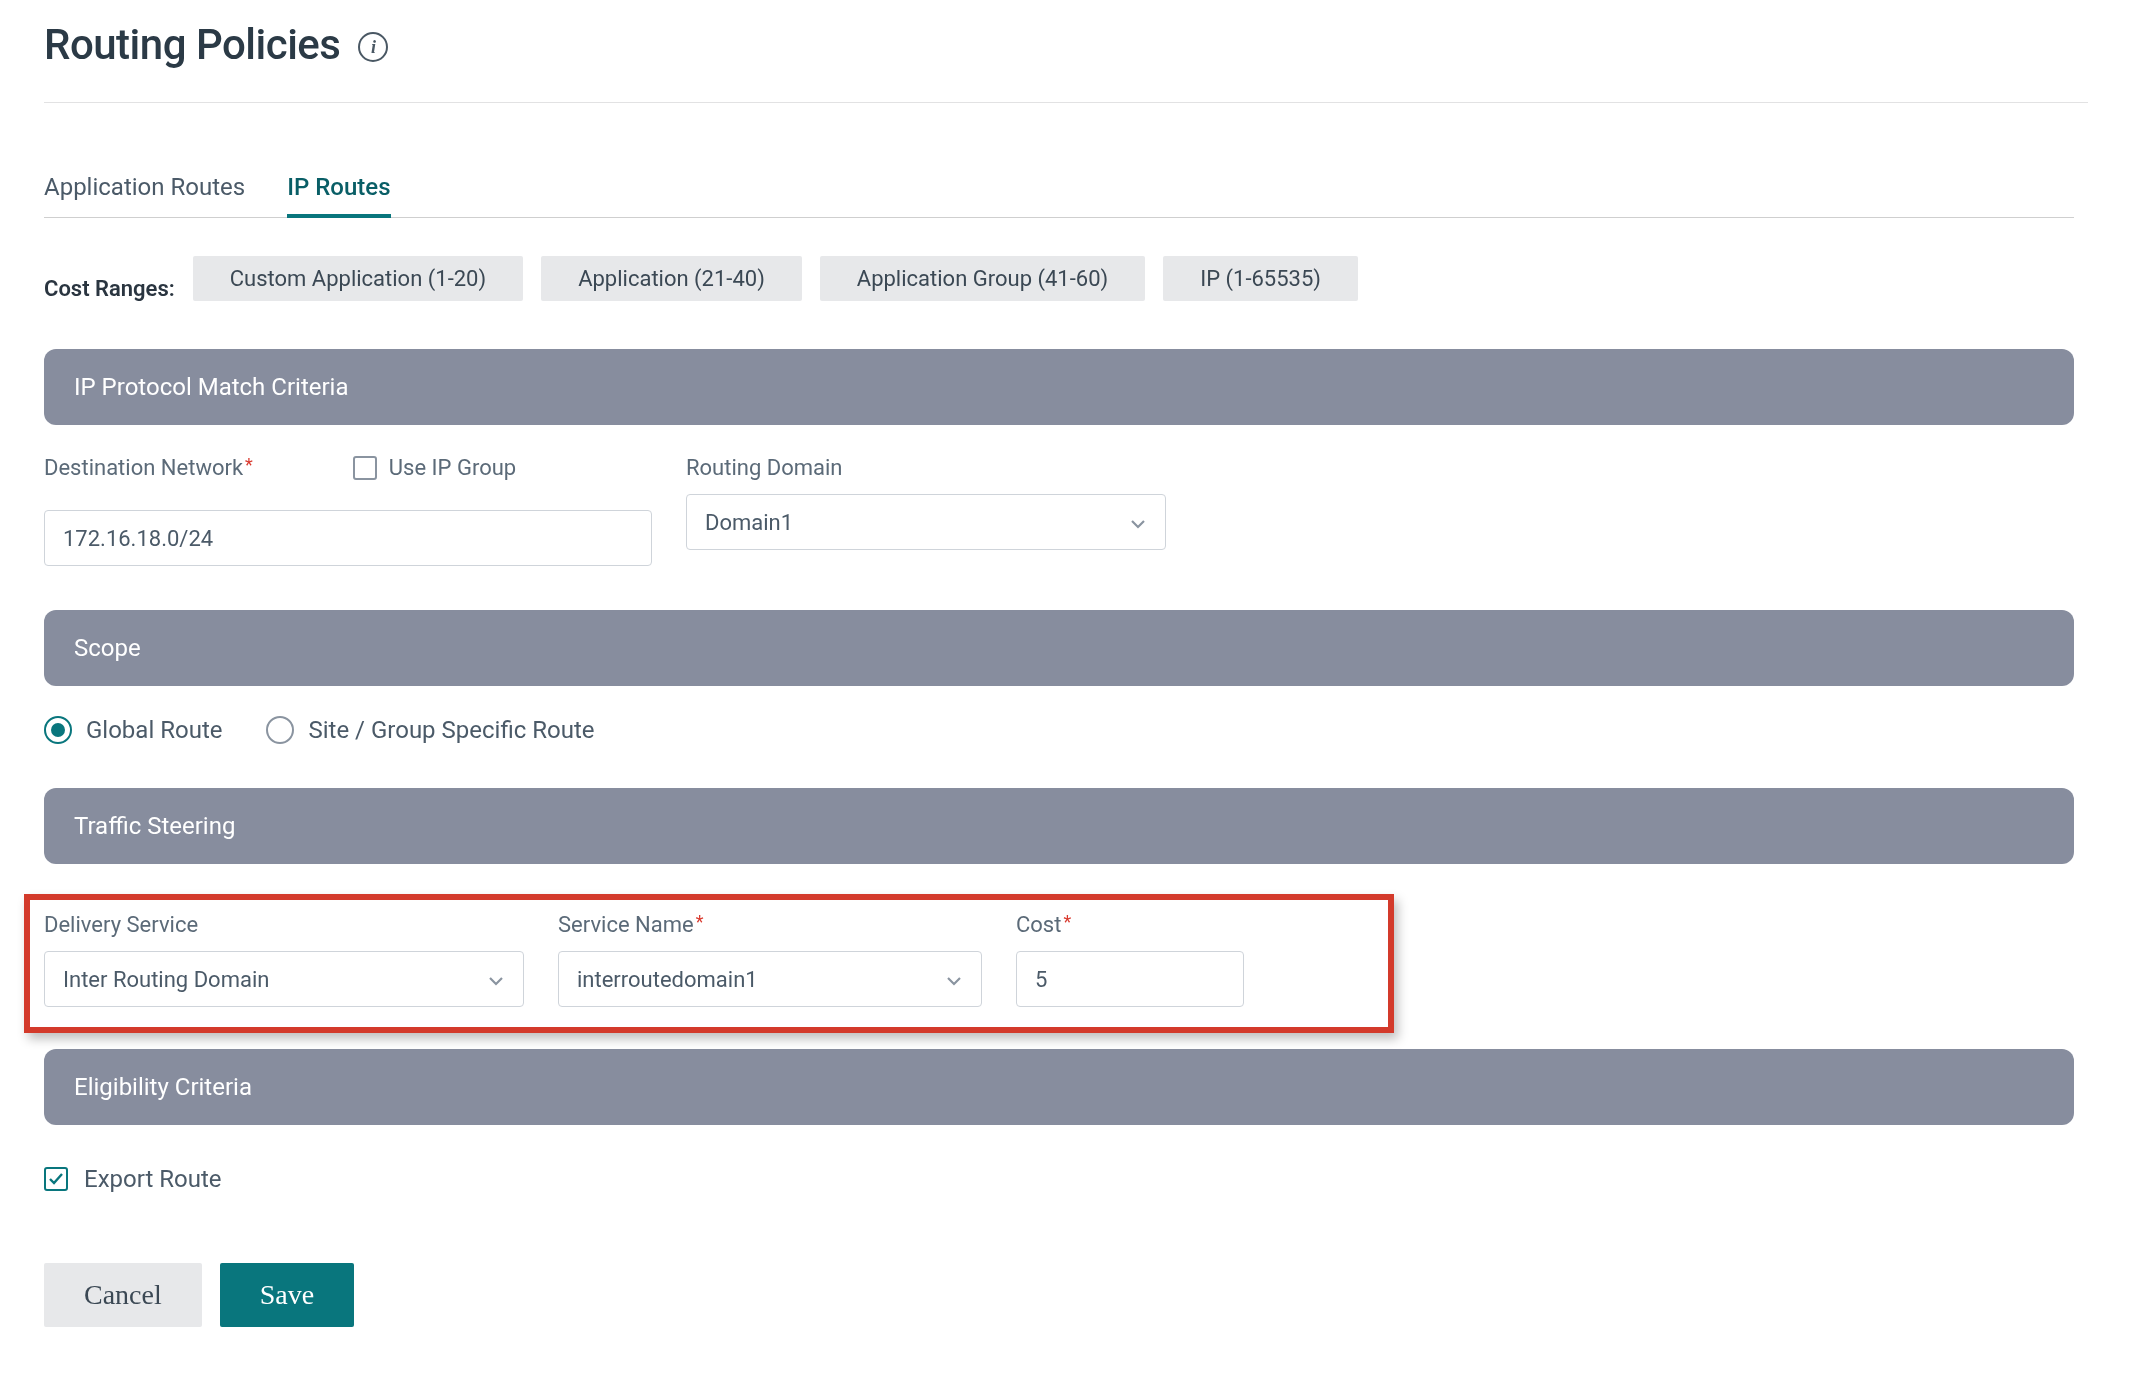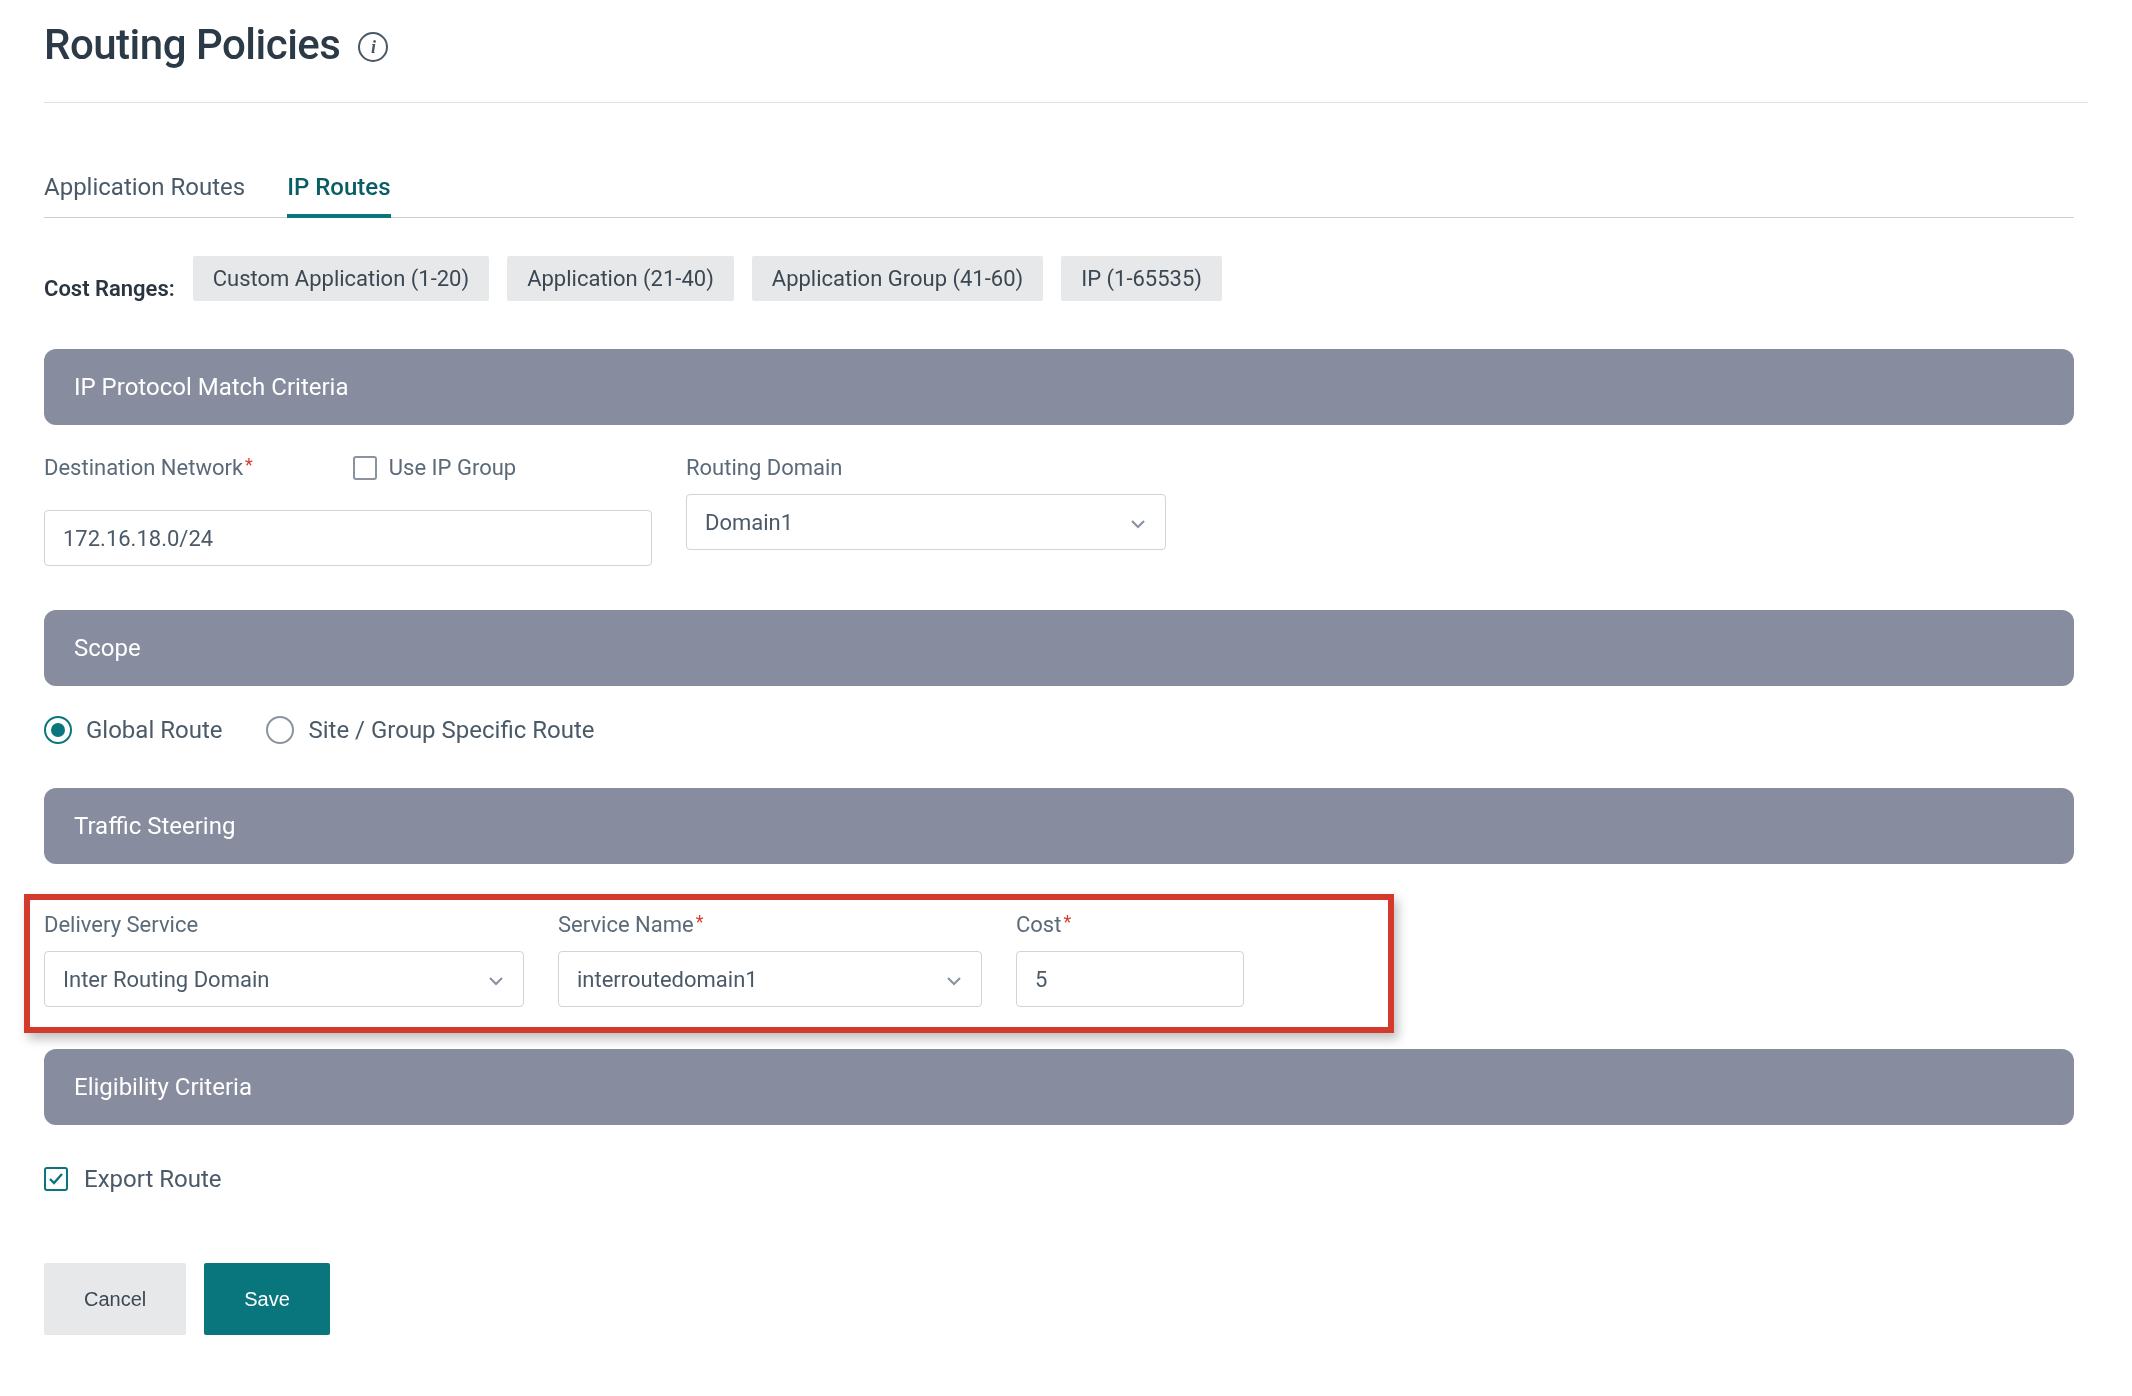--- a/index.html
+++ b/index.html
@@ -92,21 +92,21 @@
     display: flex;
     align-items: flex-end;
     gap: 18px;
     margin-bottom: 48px;
     font-size: 22px;
   }
   .cost-row .label { font-weight: 600; color: #2a3540; }
   .chip {
     background: var(--gray-bg);
     color: #3b4854;
-    padding: 10px 20px;
+    padding: 10px 37px;
     border-radius: 2px;
     font-size: 22px;
     cursor: pointer;
   }
   
   .section-bar {
     background: var(--section-hdr);
     color: #fff;
     font-size: 24px;
     padding: 24px 30px;
@@ -230,29 +230,30 @@
     color: var(--text-mid);
     margin: 40px 0 70px 0;
   }
 
   
   .btn-row {
     display: flex;
     gap: 18px;
   }
   .btn {
-    height: 72px;
+    height: 64px;
     padding: 0 40px;
-    font-size: 20px;
+    font-size: 28px;
     border: none;
     cursor: pointer;
     border-radius: 2px;
     display: inline-flex;
     align-items: center;
     justify-content: center;
+    font-family: Liberation Serif, serif;
   }
   .btn-secondary { background: var(--gray-bg); color: #3b4854; }
   .btn-primary { background: var(--teal); color: #fff; }
 
   .chev-svg { stroke: #8a94a0; stroke-width: 2.2; fill: none; }
 
   
   .ipmatch-row {
     position: relative;
     display: flex;

